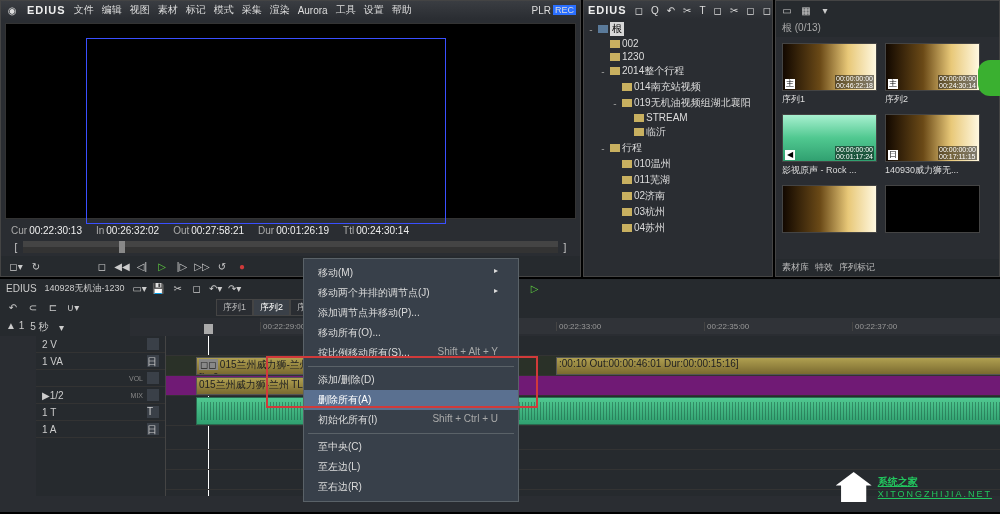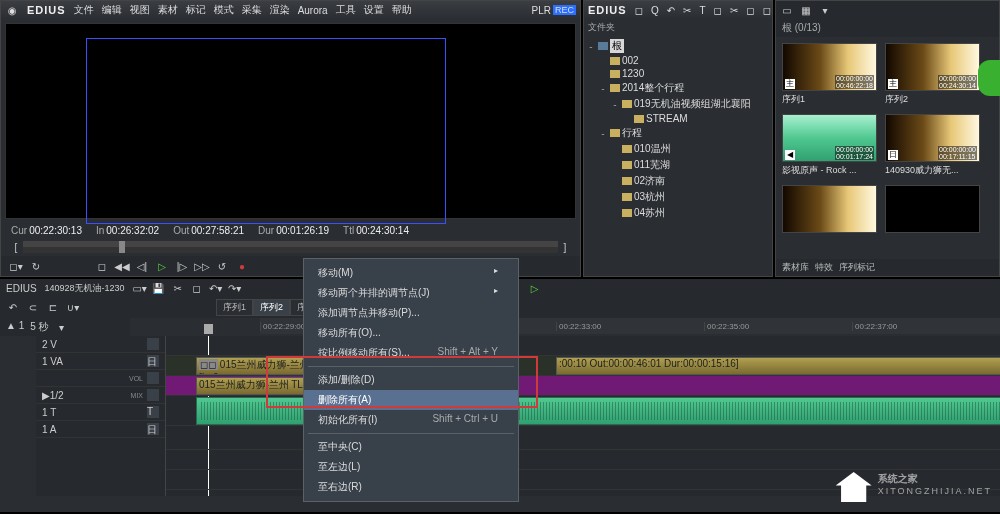--- a/index.html
+++ b/index.html
@@ -83,21 +83,21 @@
 
 .ctx { position:absolute; left:303px; top:258px; width:216px; background:#38404a; border:1px solid #5a6268; padding:4px 0; z-index:50;}
 .ctx-row { display:flex; padding:3px 20px 3px 14px; color:#ddd; font-size:10px; }
 .ctx-row .sc { margin-left:auto; color:#aaa; }
 .ctx-row.hl { background:#5a7090; color:#fff; }
 .ctx-row.sub::after { content:"▸"; margin-left:auto; font-size:8px;}
 .ctx-sep { height:1px; background:#5a6268; margin:3px 4px; }
 .red-box { position:absolute; left:266px; top:356px; width:272px; height:52px; border:2px solid #d03a3a; z-index:60; pointer-events:none;}
 
 
-.watermark { position:absolute; right:8px; bottom:12px; color:#a3a3a3; font-size:18px; font-weight:bold; display:flex; align-items:flex-start; gap:6px;}
+.watermark { position:absolute; right:8px; bottom:12px; color:#22c55e; font-size:18px; font-weight:bold; display:flex; align-items:center; gap:6px;text-decoration:underline;}
 .watermark .house { width:36px; height:30px; background:#fff; clip-path:polygon(50% 0,100% 45%,85% 45%,85% 100%,15% 100%,15% 45%,0 45%);}
 .watermark small { display:block; font-size:9px; letter-spacing:2px; font-weight:normal;}
 .blob { position:absolute; right:-2px; top:60px; width:24px; height:36px; background:#3ab030; border-radius:12px 0 0 12px;}
 </style>
 </head>
 <body>
 
 <div class="top-row">
 
   <div class="panel preview">
@@ -160,21 +160,20 @@
       <span class="btn">Q</span>
       <span class="btn">↶</span>
       <span class="btn">✂</span>
       <span class="btn">T</span>
       <span class="btn">◻</span>
       <span class="btn">✂</span>
       <span class="btn">◻</span>
       <span class="btn">◻</span>
       <span class="btn">✕</span>
     </div>
-    <div class="tree-title">文件夹</div>
     <div class="tree-body" id="tree-body">
         <div class="tree-row sel" style="padding-left: 0px;">
           <span class="tg">-</span>
           <span class="drive"></span>
           <span class="lbl">根</span>
         </div>
         <div class="tree-row" style="padding-left: 12px;">
           <span class="tg">&nbsp;</span>
           <span class="folder"></span>
           <span class="lbl">002</span>
@@ -183,28 +182,38 @@
           <span class="tg">&nbsp;</span>
           <span class="folder"></span>
           <span class="lbl">1230</span>
         </div>
         <div class="tree-row" style="padding-left: 12px;">
           <span class="tg">-</span>
           <span class="folder"></span>
           <span class="lbl">2014整个行程</span>
         </div>
         <div class="tree-row" style="padding-left: 24px;">
+          <span class="tg">&nbsp;</span>
+          <span class="folder"></span>
+          <span class="lbl">014南充站视频</span>
+        </div>
+        <div class="tree-row" style="padding-left: 24px;">
           <span class="tg">-</span>
           <span class="folder"></span>
           <span class="lbl">019无机油视频组湖北襄阳</span>
         </div>
         <div class="tree-row" style="padding-left: 36px;">
           <span class="tg">&nbsp;</span>
           <span class="folder"></span>
           <span class="lbl">STREAM</span>
+        </div>
+        <div class="tree-row" style="padding-left: 36px;">
+          <span class="tg">&nbsp;</span>
+          <span class="folder"></span>
+          <span class="lbl">临沂</span>
         </div>
         <div class="tree-row" style="padding-left: 12px;">
           <span class="tg">-</span>
           <span class="folder"></span>
           <span class="lbl">行程</span>
         </div>
         <div class="tree-row" style="padding-left: 24px;">
           <span class="tg">&nbsp;</span>
           <span class="folder"></span>
           <span class="lbl">010温州</span>

